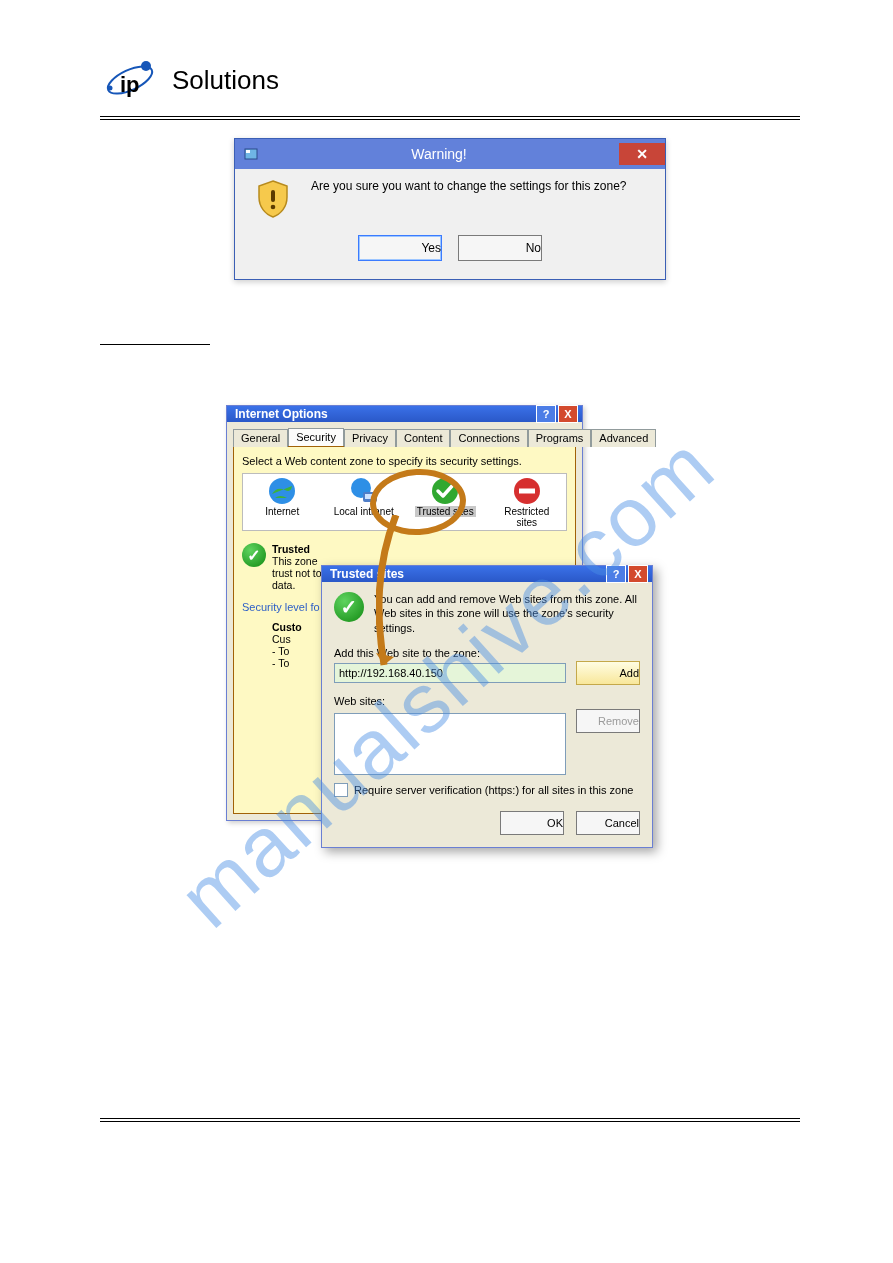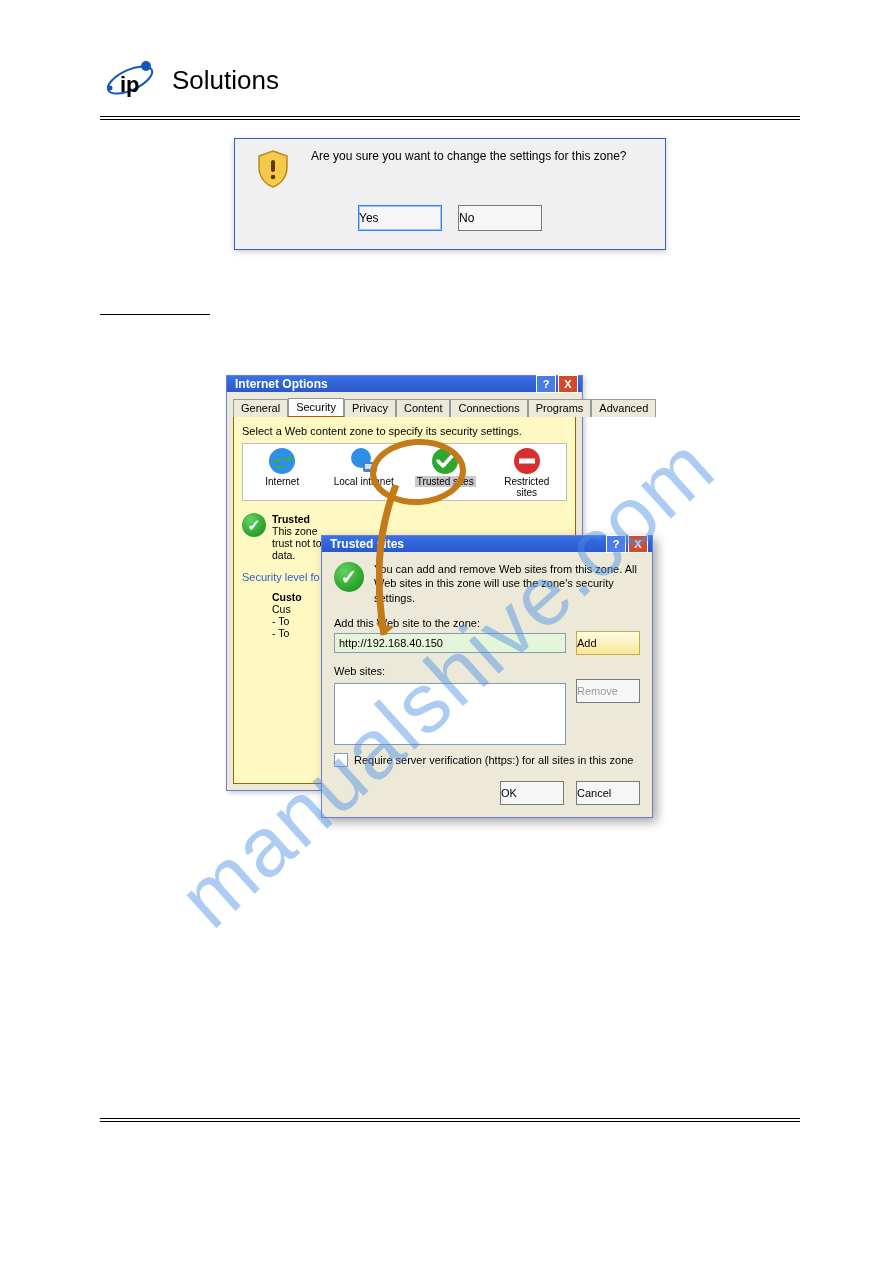--- a/index.html
+++ b/index.html
@@ -89,21 +89,21 @@
     padding: 6px 0 18px 0;
   }
   .btn {
     min-width: 82px;
     height: 24px;
     border: 1px solid #7a7a7a;
     background: #f6f6f6;
     font-size: 12px;
     display: flex;
     align-items: center;
-    justify-content: flex-start;
+    justify-content: flex-end;
   }
   .btn.focus { border: 1px solid #3b7bff; box-shadow: inset 0 0 0 1px #9dc6ff; }
   .btn.yellow { background: linear-gradient(#fffde3, #f8e79a); border-color: #c4a84a; }
 
   .method-underline {
     width: 110px;
     height: 1px;
     background: #000;
     margin-bottom: 60px;
   }
@@ -293,20 +293,30 @@
       <ellipse cx="30" cy="30" rx="24" ry="10" fill="none" stroke="#1656b8" stroke-width="2" transform="rotate(-25 30 30)"></ellipse>
       <circle cx="46" cy="16" r="5" fill="#1656b8"></circle>
       <circle cx="10" cy="38" r="2.5" fill="#1656b8"></circle>
       <text x="20" y="42" font-family="Arial Black, Arial" font-size="22" font-weight="900" fill="#000">ip</text>
     </svg>
     <span class="brand-text">Solutions</span>
   </div>
   <hr class="hr-double">
 
   <div class="warn-dialog">
+    <div class="warn-titlebar">
+      <svg width="16" height="16" viewBox="0 0 16 16">
+        <rect x="2" y="3" width="12" height="10" fill="#6fb5e5" stroke="#2a4a8a"></rect>
+        <rect x="3" y="4" width="4" height="3" fill="#fff"></rect>
+      </svg>
+      <span class="warn-titlebar-title">Warning!</span>
+      <div class="warn-close">
+        <span>✕</span>
+      </div>
+    </div>
     <div class="warn-body">
       <svg class="shield-svg" viewBox="0 0 36 40">
         <path d="M18 2 L32 7 V18 C32 28 26 35 18 38 C10 35 4 28 4 18 V7 Z" fill="#f6c94c" stroke="#b78a1d" stroke-width="1.5"></path>
         <rect x="16" y="11" width="4" height="12" rx="2" fill="#5c3b00"></rect>
         <circle cx="18" cy="28" r="2.3" fill="#5c3b00"></circle>
       </svg>
       <span>Are you sure you want to change the settings for this zone?</span>
     </div>
     <div class="warn-buttons">
       <div class="btn focus">

